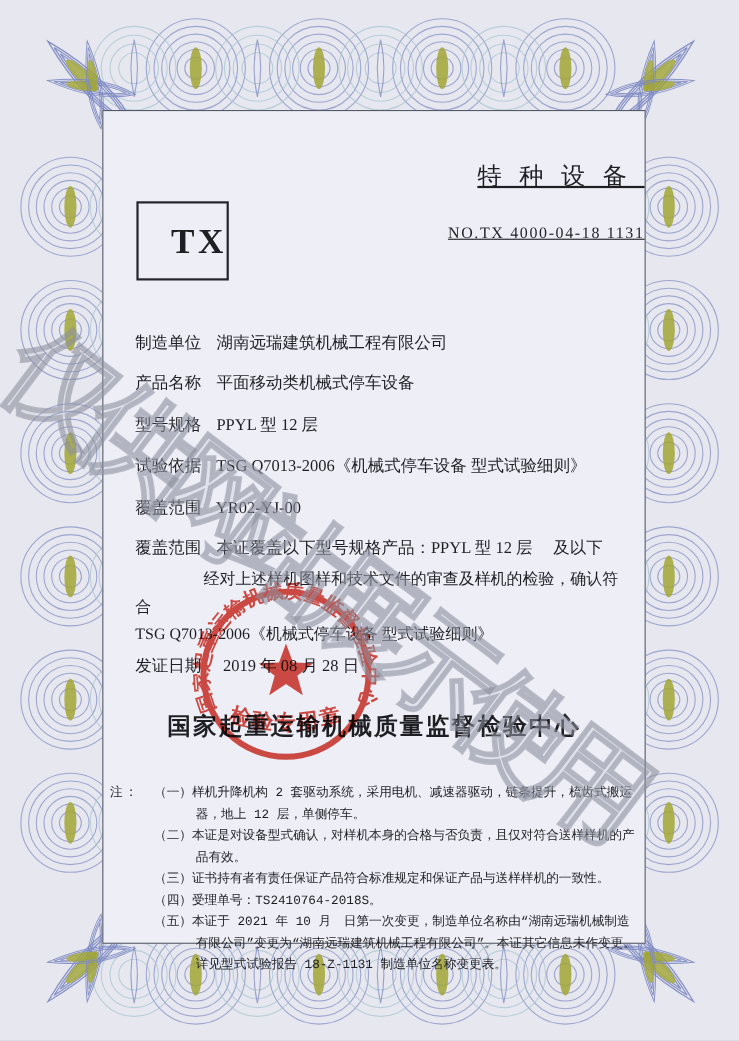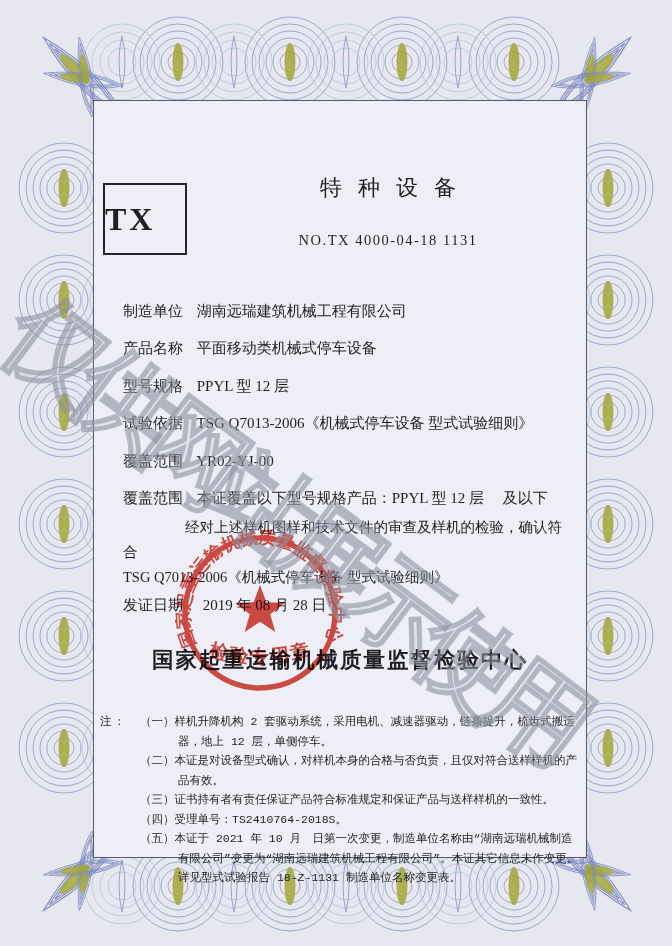--- a/index.html
+++ b/index.html
@@ -15,26 +15,26 @@
     background:#edeef6;border:1.5px solid #565a66;box-sizing:border-box;z-index:1;
   }
   .watermark{
     position:absolute;left:58px;top:268px;z-index:3;white-space:nowrap;
     font-size:100px;font-weight:700;letter-spacing:-14px;
     color:rgba(130,135,150,0.10);
     -webkit-text-stroke:2px rgba(140,144,158,0.55);
     transform:rotate(37deg);transform-origin:0 0;pointer-events:none;
   }
   .tx-box{
-    position:absolute;left:9px;top:82px;width:84px;height:72px;
+    position:absolute;left:30px;top:82px;width:84px;height:72px;
     border:2px solid #24242a;box-sizing:border-box;
-    display:flex;align-items:center;justify-content:flex-start;
+    display:flex;align-items:center;justify-content:flex-end;
     font-size:32px;font-weight:bold;letter-spacing:3px;
   }
-  .title-block{position:absolute;left:96px;right:0;top:72px;text-align:center;}
+  .title-block{position:absolute;left:96px;right:0;top:44px;text-align:right;text-decoration:underline;}
   .subtitle{font-size:22px;letter-spacing:16px;padding-left:16px;}
   .cert-title{font-size:39px;font-weight:bold;letter-spacing:4px;margin-top:3px;}
   .no-line{font-size:14.5px;letter-spacing:1.5px;margin-top:29px;}
   .fields{position:absolute;left:29px;top:196px;width:452px;font-size:15px;}
   .frow{height:37.4px;box-sizing:border-box;padding-top:5px;}
   .flabel{display:inline-block;width:70px;}
   .confirm{position:absolute;left:29px;top:414px;width:448px;font-size:14.5px;line-height:25px;}
   .confirm .c1{text-indent:62px;}
   .date-row{position:absolute;left:29px;top:495px;font-size:15px;}
   .date-row .flabel{margin-right:6px;}

